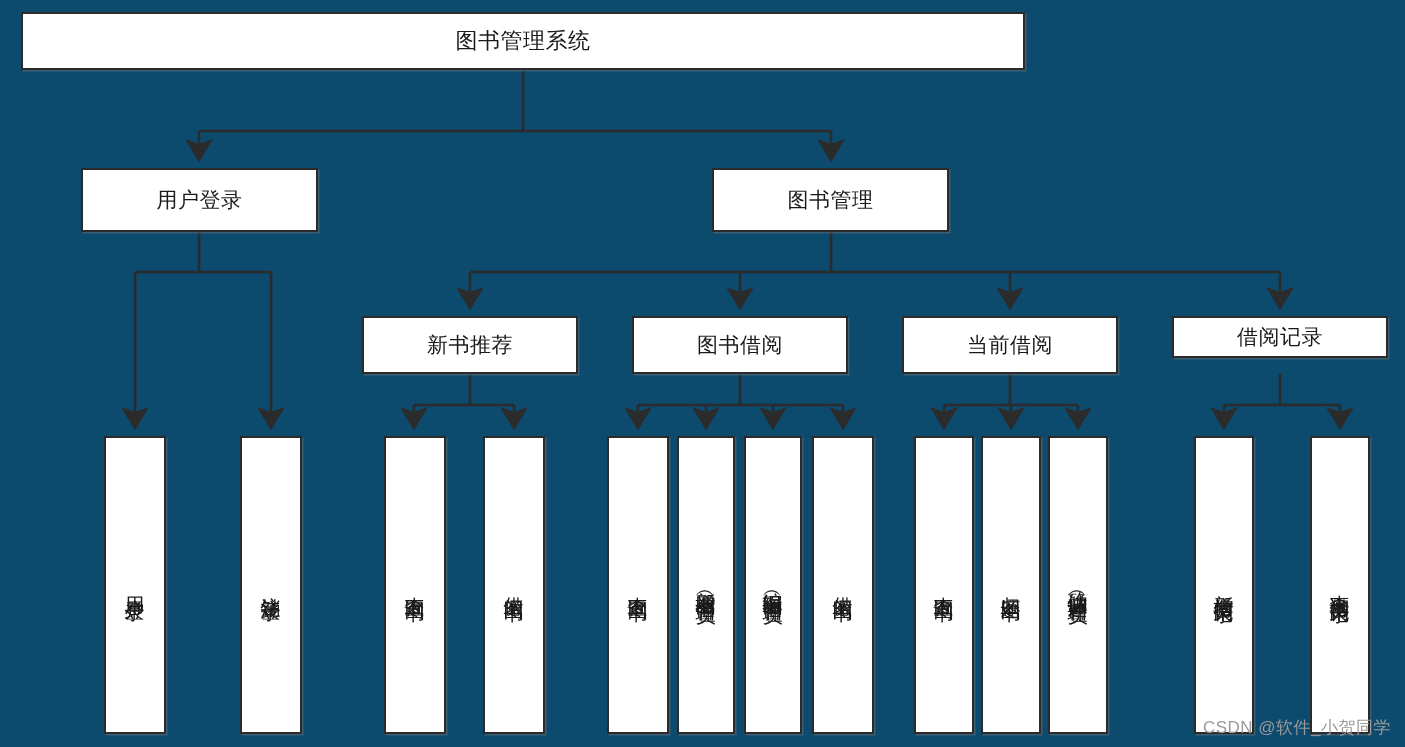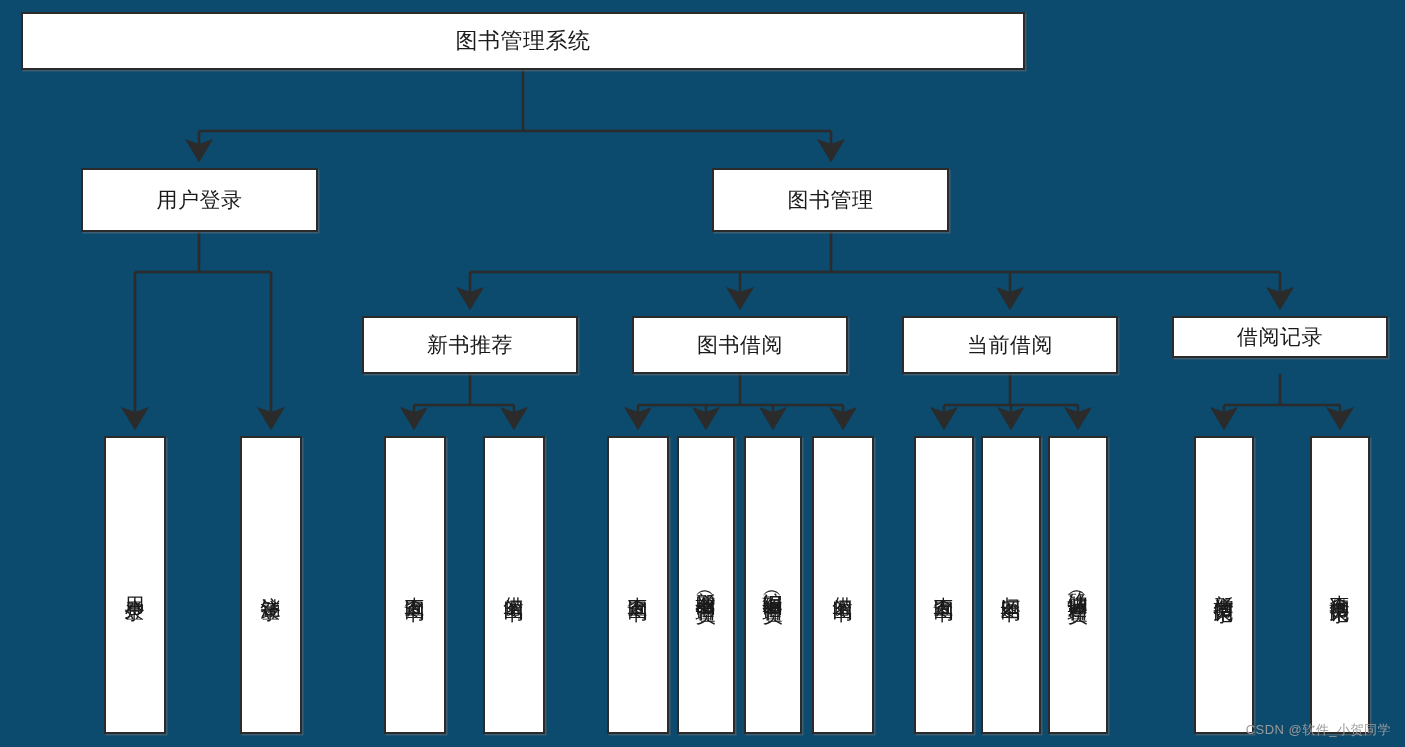--- a/index.html
+++ b/index.html
@@ -54,21 +54,21 @@
     text-orientation: upright;
     font-size: 20px;
     letter-spacing: 2px;
     line-height: 1;
     white-space: nowrap;
   }
   #watermark {
     position: absolute;
     right: 14px;
     bottom: 8px;
-    font-size: 13px;
+    font-size: 17px;
     color: #9a9a9a;
     letter-spacing: 0.5px;
     white-space: nowrap;
     user-select: none;
   }
 </style>
 </head>
 <body>
 
 <div id="canvas">

